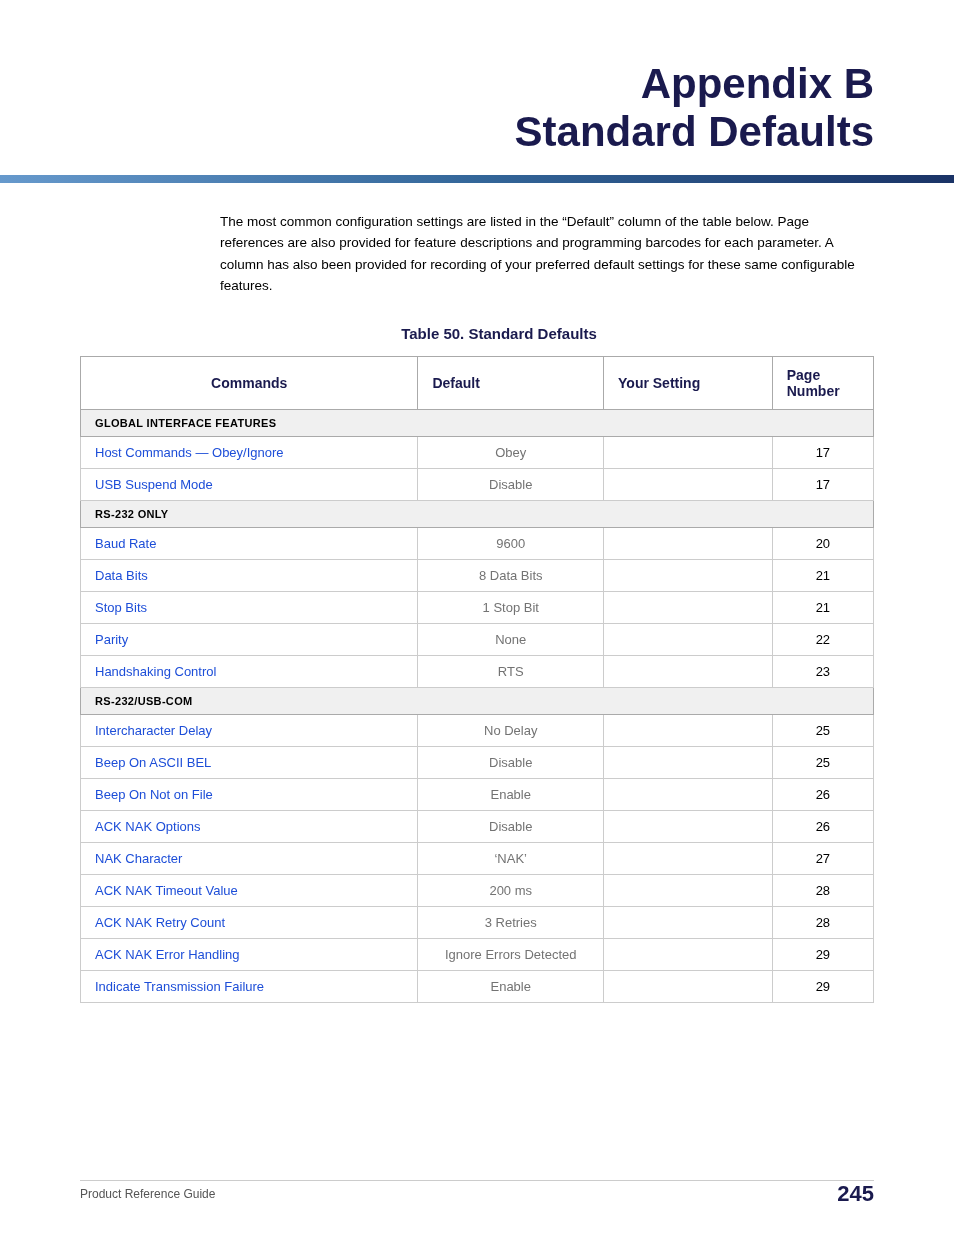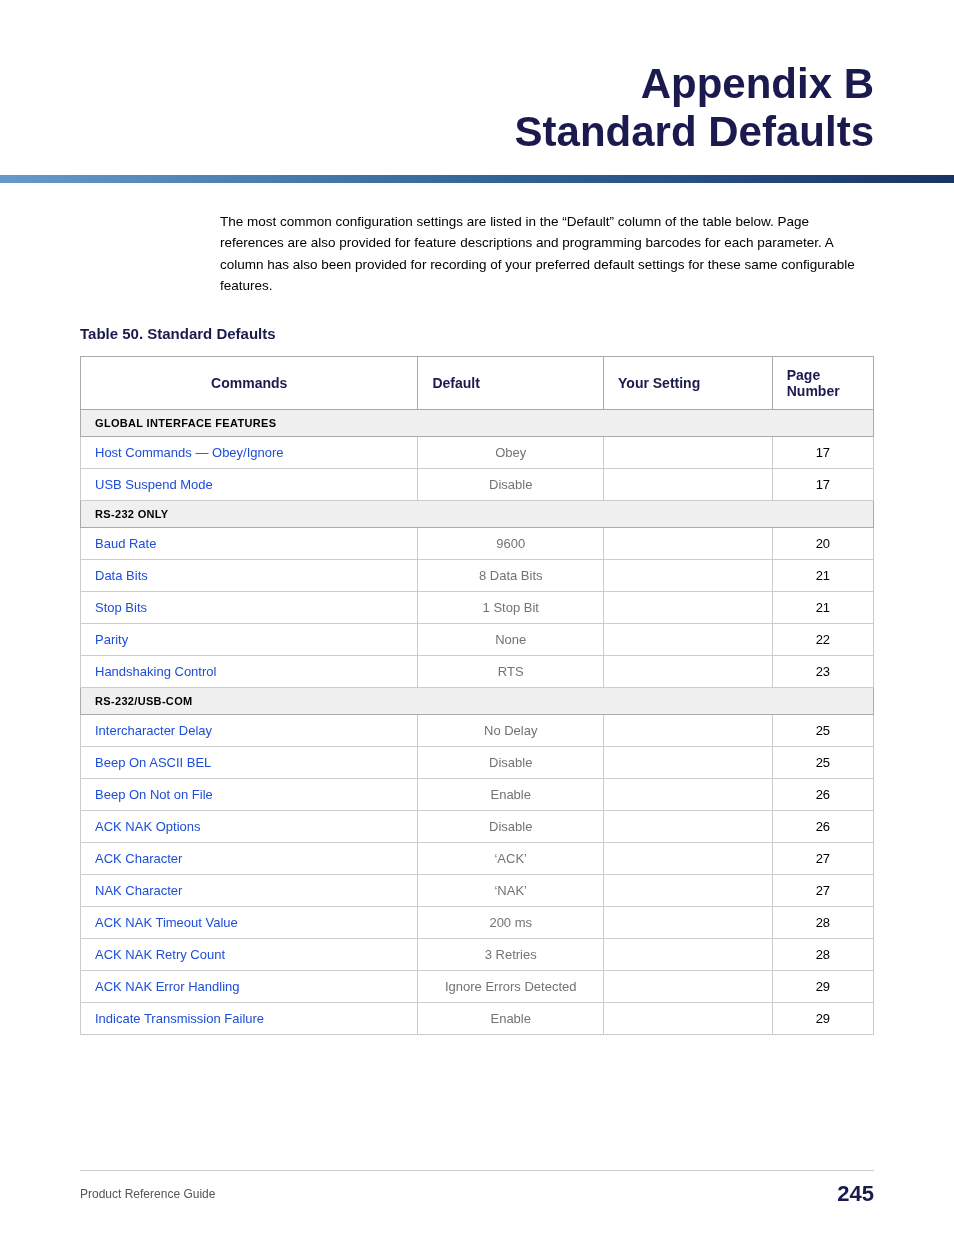--- a/index.html
+++ b/index.html
@@ -50,20 +50,21 @@
 
     .intro-text {
       font-size: 13.5px;
       color: #000;
       line-height: 1.6;
     }
 
     
     .table-title-section {
       padding: 28px 36px 14px 80px;
+      text-align: center;
     }
 
     .table-title {
       font-size: 15px;
       font-weight: bold;
       color: #1a1a4e;
     }
 
     
     .main-table-wrapper {
@@ -147,21 +148,20 @@
     
     .footer {
       position: absolute;
       bottom: 28px;
       left: 80px;
       right: 80px;
       display: flex;
       justify-content: space-between;
       align-items: center;
       border-top: 1px solid #ccc;
-      padding-top: 10px;
     }
 
     .footer-left {
       font-size: 12px;
       color: #555;
     }
 
     .footer-right {
       font-size: 22px;
       font-weight: bold;
@@ -270,26 +270,20 @@
             <td class="your-setting-cell"></td>
             <td class="page-cell">26</td>
           </tr>
           <tr class="data-row">
             <td class="param-cell">ACK NAK Options</td>
             <td class="default-cell">Disable</td>
             <td class="your-setting-cell"></td>
             <td class="page-cell">26</td>
           </tr>
           <tr class="data-row">
-            <td class="param-cell">ACK Character</td>
-            <td class="default-cell">‘ACK’</td>
-            <td class="your-setting-cell"></td>
-            <td class="page-cell">27</td>
-          </tr>
-          <tr class="data-row">
             <td class="param-cell">NAK Character</td>
             <td class="default-cell">‘NAK’</td>
             <td class="your-setting-cell"></td>
             <td class="page-cell">27</td>
           </tr>
           <tr class="data-row">
             <td class="param-cell">ACK NAK Timeout Value</td>
             <td class="default-cell">200 ms</td>
             <td class="your-setting-cell"></td>
             <td class="page-cell">28</td>

